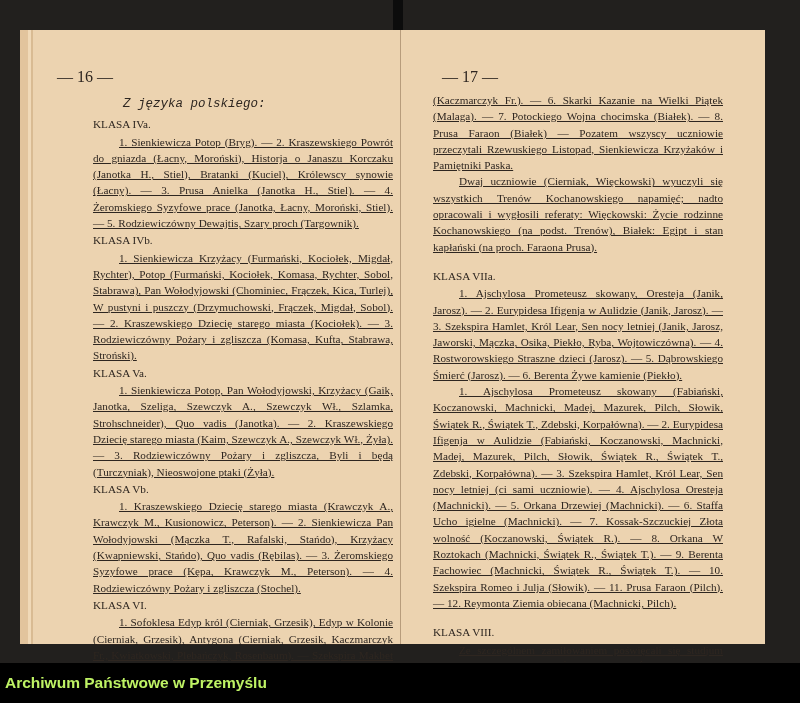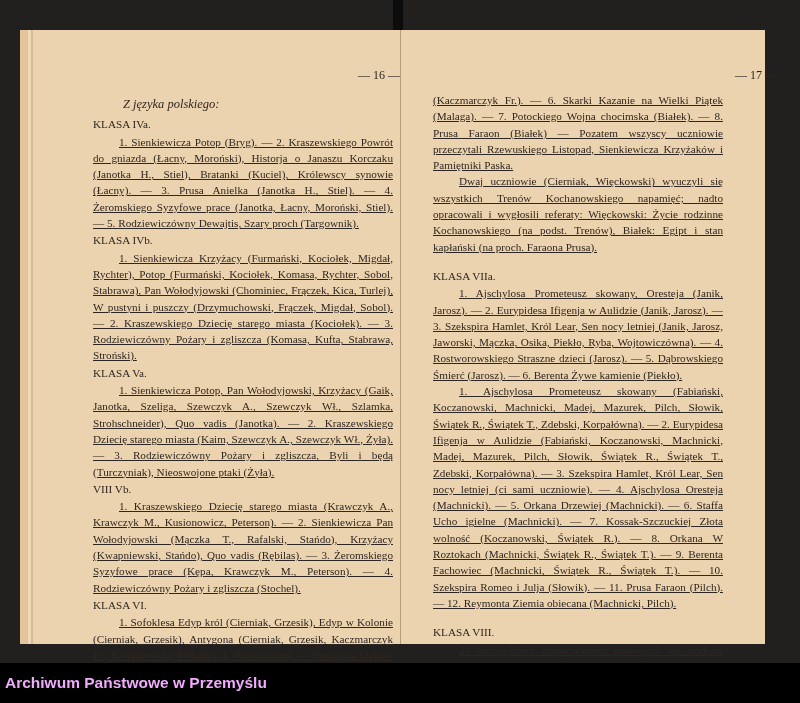--- a/index.html
+++ b/index.html
@@ -4,50 +4,50 @@
 <style>
   html, body { margin:0; padding:0; }
   body { width:800px; height:703px; background:#1d1c1b; position:relative; overflow:hidden;
          font-family:"Liberation Serif", serif; color:#2e2620; }
   .scan-area { position:absolute; left:0; top:0; width:800px; height:663px; background:#22201e; }
   .spine-top { position:absolute; left:393px; top:0; width:10px; height:30px; background:#0c0c0c; }
   .page { position:absolute; top:30px; height:614px; background:#ecd3b0; box-sizing:border-box; }
   .page.left { left:20px; width:380px; border-left:8px solid #e2c49d;
                box-shadow: inset 3px 0 0 #f0d9b8, inset 5px 0 0 #d9bb93; }
   .page.right { left:400px; width:365px; border-left:1px solid #b79c7c;padding-left:12px; }
-  .page-num { position:absolute; top:38px; width:100%; text-align:right; font-size:12px; }
+  .page-num { position:absolute; top:38px; width:100%; text-align:left; font-size:16px;margin-left:29px; }
   .content { position:absolute; font-size:11.2px; line-height:16.3px; text-align:justify; }
   .page.left .content { left:65px; width:300px; top:66px; }
   .page.right .content { left:32px; width:290px; top:62px; }
-  .intro { font-style:italic; font-size:12.5px; margin:0 0 4px 30px; }
+  .intro { font-style:italic; font-size:12.5px; margin:0 0 4px 30px;font-family:Liberation Mono, monospace; }
   .klasa { margin:1px 0 1px 0; }
   .gap { margin-top:13px; }
   p { margin:0; text-indent:26px;text-decoration:underline; }
   .noindent { text-indent:0; }
   .footer { position:absolute; left:0; top:663px; width:800px; height:40px; background:#000; }
-  .footer-text { position:absolute; left:5px; top:11px; color:#f0abfc; font-family:"Liberation Sans", sans-serif;
+  .footer-text { position:absolute; left:5px; top:11px; color:#bef264; font-family:"Liberation Sans", sans-serif;
                  font-weight:bold; font-size:15.5px; }
 </style>
 </head>
 <body>
 
 <div class="scan-area">
   <div class="spine-top"></div>
 
   <div class="page left">
     <div class="page-num">— 16 —</div>
     <div class="content">
       <div class="intro">Z języka polskiego:</div>
       <div class="klasa">KLASA IVa.</div>
       <p>1. Sienkiewicza Potop (Bryg). — 2. Kraszewskiego Powrót do gniazda (Łacny, Moroński), Historja o Janaszu Korczaku (Janotka H., Stiel), Bratanki (Kuciel), Królewscy synowie (Łacny). — 3. Prusa Anielka (Janotka H., Stiel). — 4. Żeromskiego Syzyfowe prace (Janotka, Łacny, Moroński, Stiel). — 5. Rodziewiczówny Dewajtis, Szary proch (Targownik).</p>
       <div class="klasa">KLASA IVb.</div>
       <p>1. Sienkiewicza Krzyżacy (Furmański, Kociołek, Migdał, Rychter), Potop (Furmański, Kociołek, Komasa, Rychter, Sobol, Stabrawa), Pan Wołodyjowski (Chominiec, Frączek, Kica, Turlej), W pustyni i puszczy (Drzymuchowski, Frączek, Migdał, Sobol). — 2. Kraszewskiego Dziecię starego miasta (Kociołek). — 3. Rodziewiczówny Pożary i zgliszcza (Komasa, Kufta, Stabrawa, Stroński).</p>
       <div class="klasa">KLASA Va.</div>
       <p>1. Sienkiewicza Potop, Pan Wołodyjowski, Krzyżacy (Gaik, Janotka, Szeliga, Szewczyk A., Szewczyk Wł., Szlamka, Strohschneider), Quo vadis (Janotka). — 2. Kraszewskiego Dziecię starego miasta (Kaim, Szewczyk A., Szewczyk Wł., Żyła). — 3. Rodziewiczówny Pożary i zgliszcza, Byli i będą (Turczyniak), Nieoswojone ptaki (Żyła).</p>
-      <div class="klasa">VIII Vb.</div>
+      <div class="klasa">KLASA Vb.</div>
       <p>1. Kraszewskiego Dziecię starego miasta (Krawczyk A., Krawczyk M., Kusionowicz, Peterson). — 2. Sienkiewicza Pan Wołodyjowski (Mączka T., Rafalski, Stańdo), Krzyżacy (Kwapniewski, Stańdo), Quo vadis (Rębilas). — 3. Żeromskiego Syzyfowe prace (Kępa, Krawczyk M., Peterson). — 4. Rodziewiczówny Pożary i zgliszcza (Stochel).</p>
       <div class="klasa">KLASA VI.</div>
       <p>1. Sofoklesa Edyp król (Cierniak, Grzesik), Edyp w Kolonie (Cierniak, Grzesik), Antygona (Cierniak, Grzesik, Kaczmarczyk Fr., Kwiatkowski, Plebańczyk, Rosenbaum). — Szekspira Makbet (Cierniak). — 3. Corneille'a Cyd (Gałka). — 4. Tassa Jerozolima wyzwolona (Kulas). — 5. Byrona Giaur (Mitera, Gałka, Kaczmarczyk Fr., Plebańczyk), Korsarz (Kaczmarczyk Fr.), Więzień Chillonu (Mitera, Plebańczyk, Rosenbaum, Więckowski, Wolf), Manfred</p>
     </div>
   </div>
 
   <div class="page right">
     <div class="page-num">— 17 —</div>
     <div class="content">
       <p class="noindent">(Kaczmarczyk Fr.). — 6. Skarki Kazanie na Wielki Piątek (Malaga). — 7. Potockiego Wojna chocimska (Białek). — 8. Prusa Faraon (Białek) — Pozatem wszyscy uczniowie przeczytali Rzewuskiego Listopad, Sienkiewicza Krzyżaków i Pamiętniki Paska.</p>

